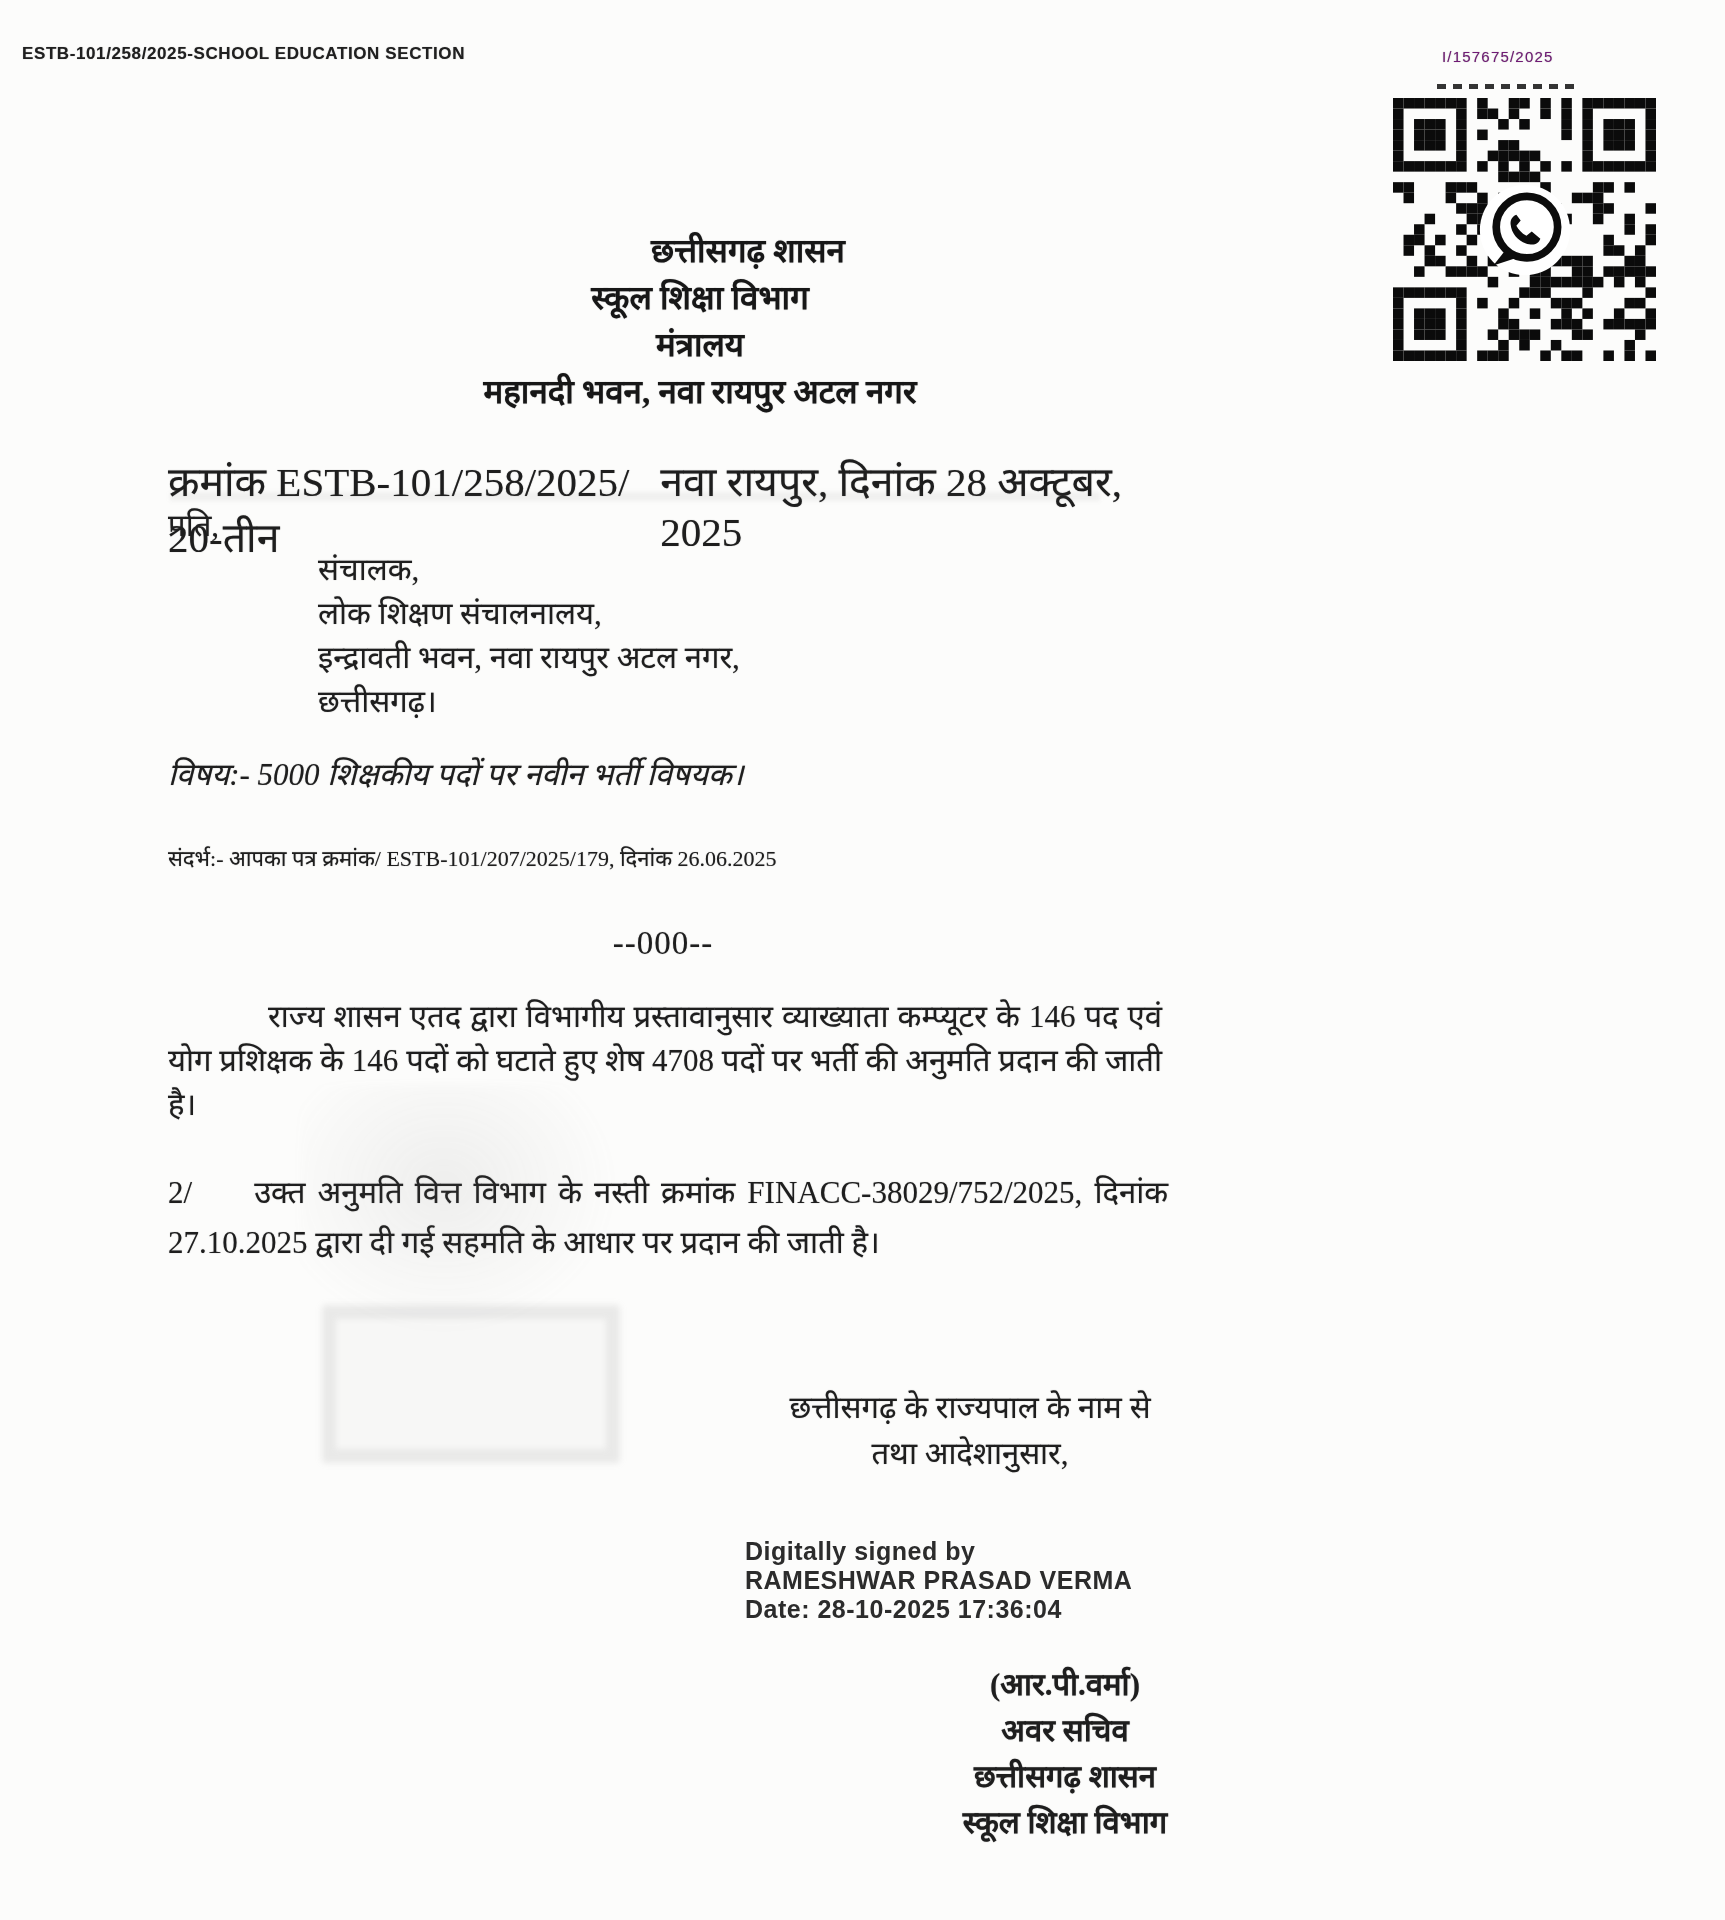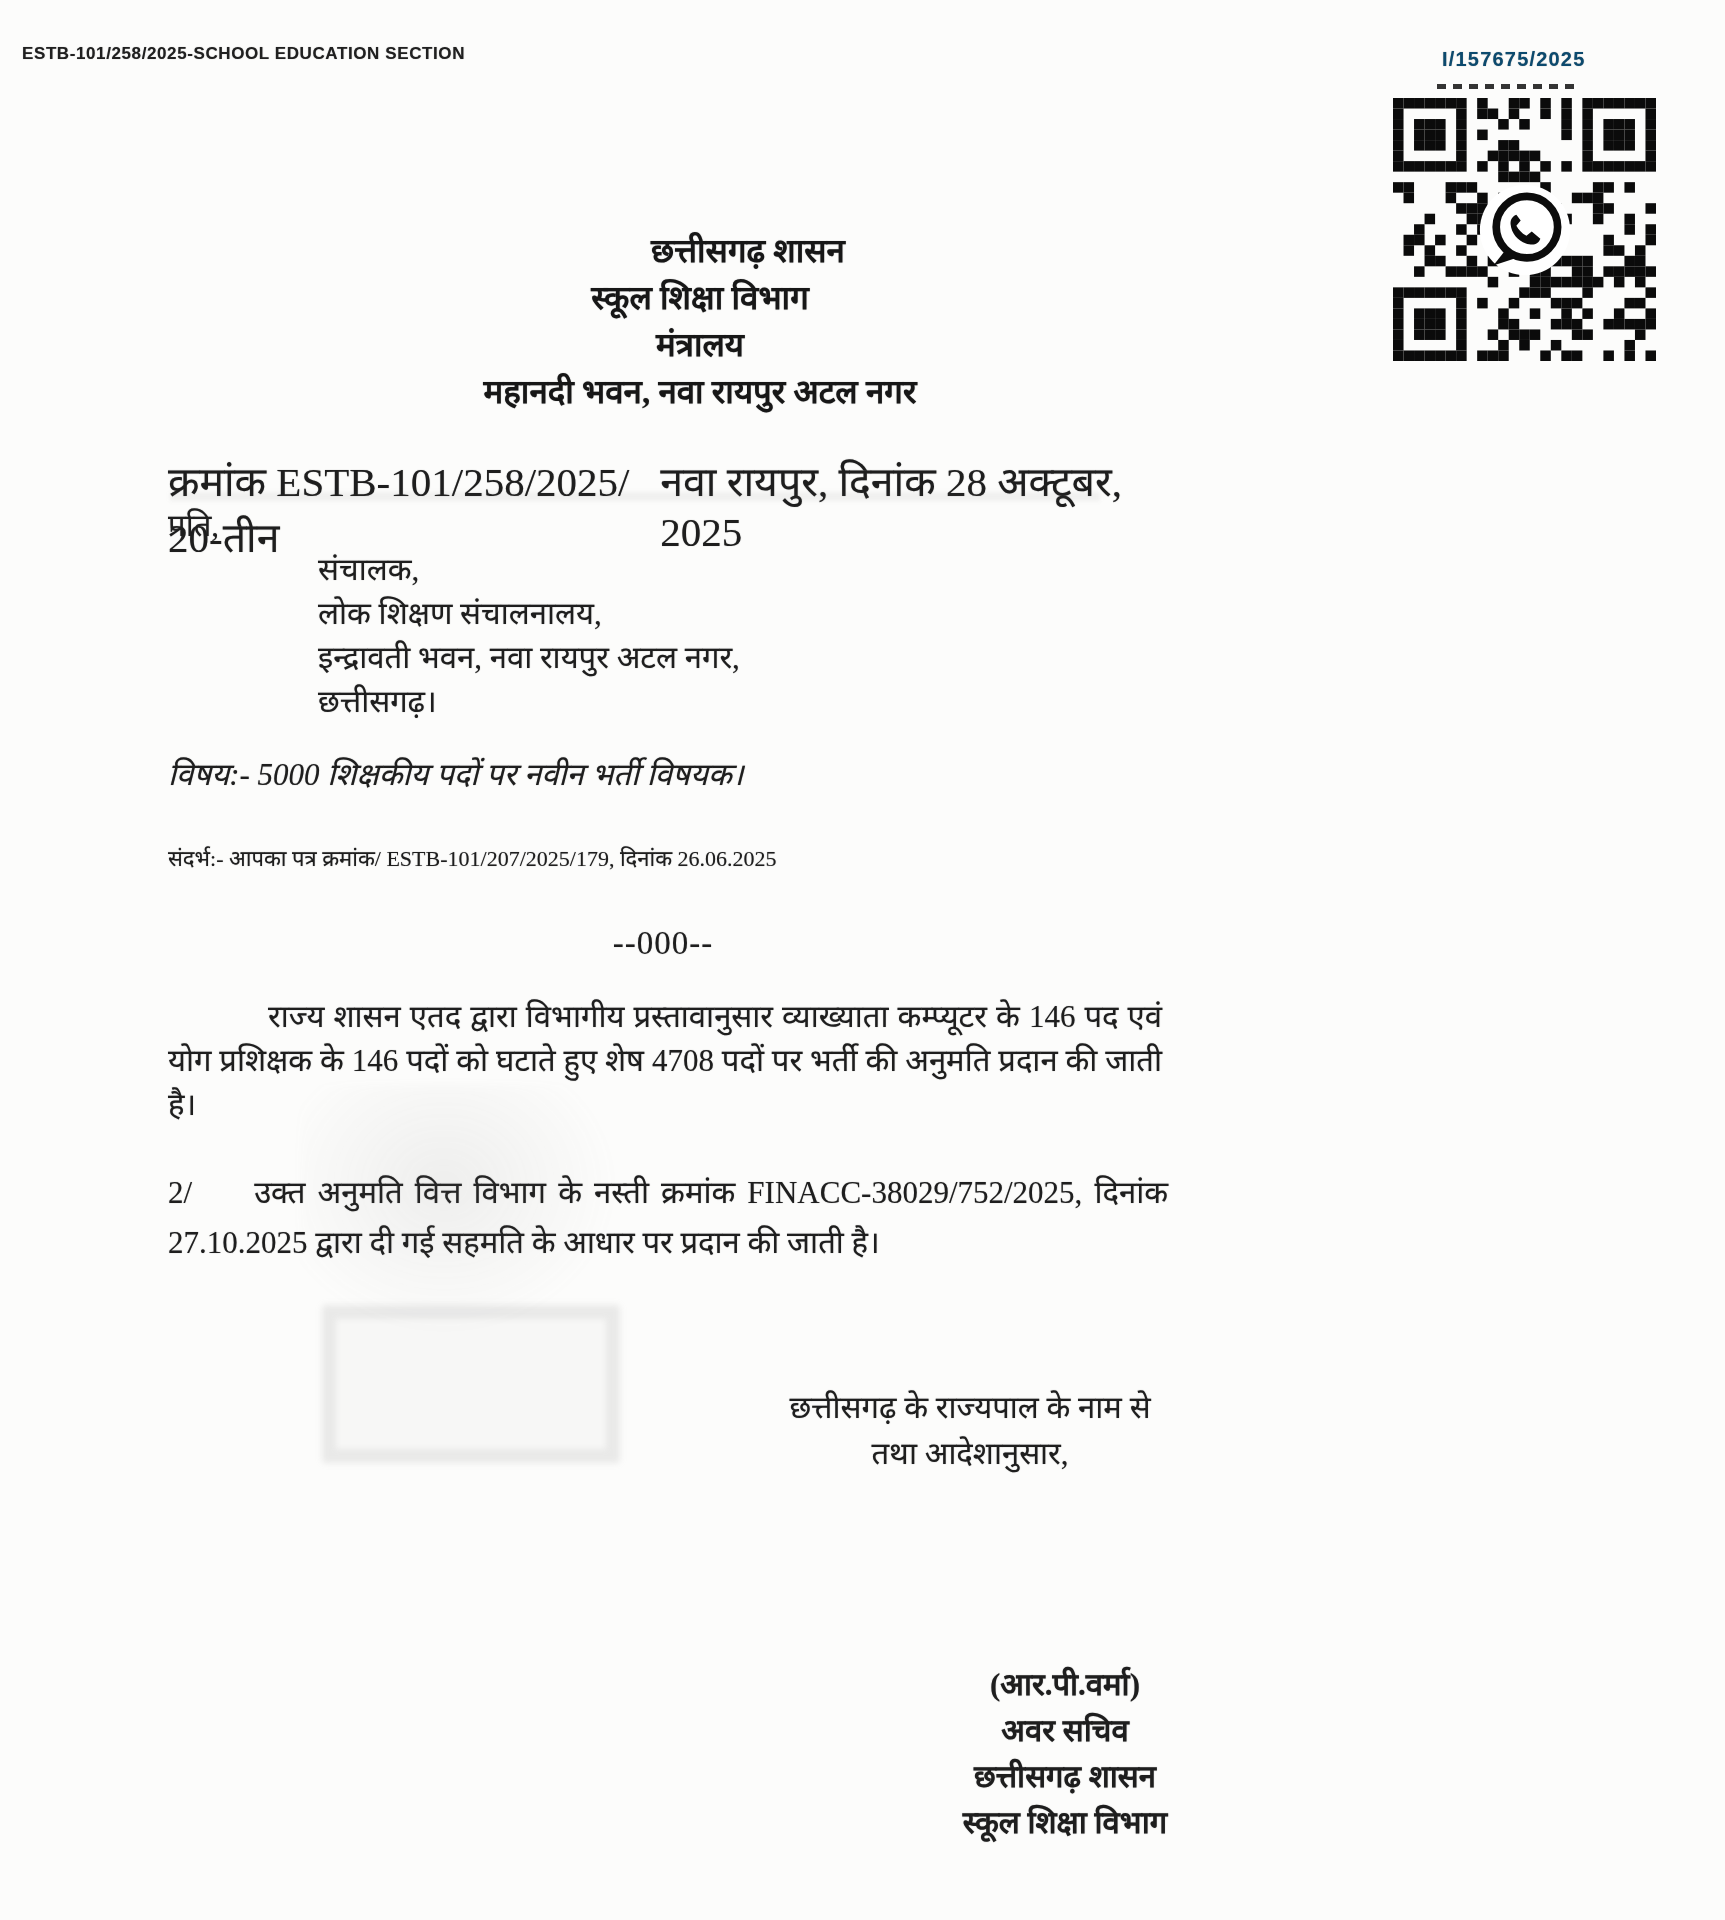--- a/index.html
+++ b/index.html
@@ -16,21 +16,21 @@
 
   
   .file-no{
     position:absolute;left:22px;top:44px;
     font-family:"Liberation Sans","DejaVu Sans",sans-serif;
     font-weight:bold;font-size:17px;letter-spacing:.6px;color:#202020;
   }
   .doc-id{
     position:absolute;left:1442px;top:48px;
     font-family:"Liberation Sans","DejaVu Sans",sans-serif;
-    font-weight:bold;font-size:20px;letter-spacing:1.2px;color:#0c4a6e;
+    font-weight:normal;font-size:15px;letter-spacing:1.2px;color:#701a75;
   }
 
   
   .qr-wrap{position:absolute;left:1393px;top:98px;width:263px;height:263px;}
   .qr-wrap svg{width:100%;height:100%;display:block;}
   .qr-logo{
     position:absolute;left:50%;top:50%;width:96px;height:96px;
     transform:translate(-50%,-50%);
   }
   .qr-topstrip{
@@ -435,20 +435,25 @@
   </p>
 
   <div class="ghost-watermark"></div>
   <div class="ghost-watermark-box"></div>
 
   <div class="authority scan-text">
     <div>छत्तीसगढ़ के राज्यपाल के नाम से</div>
     <div>तथा आदेशानुसार,</div>
   </div>
 
+  <div class="digital-signature">
+    <div>Digitally signed by</div>
+    <div>RAMESHWAR PRASAD VERMA</div>
+    <div>Date: 28-10-2025 17:36:04</div>
+  </div>
 
   <div class="signatory scan-text">
     <div>(आर.पी.वर्मा)</div>
     <div>अवर सचिव</div>
     <div>छत्तीसगढ़ शासन</div>
     <div>स्कूल शिक्षा विभाग</div>
   </div>
 
 </div>
 

